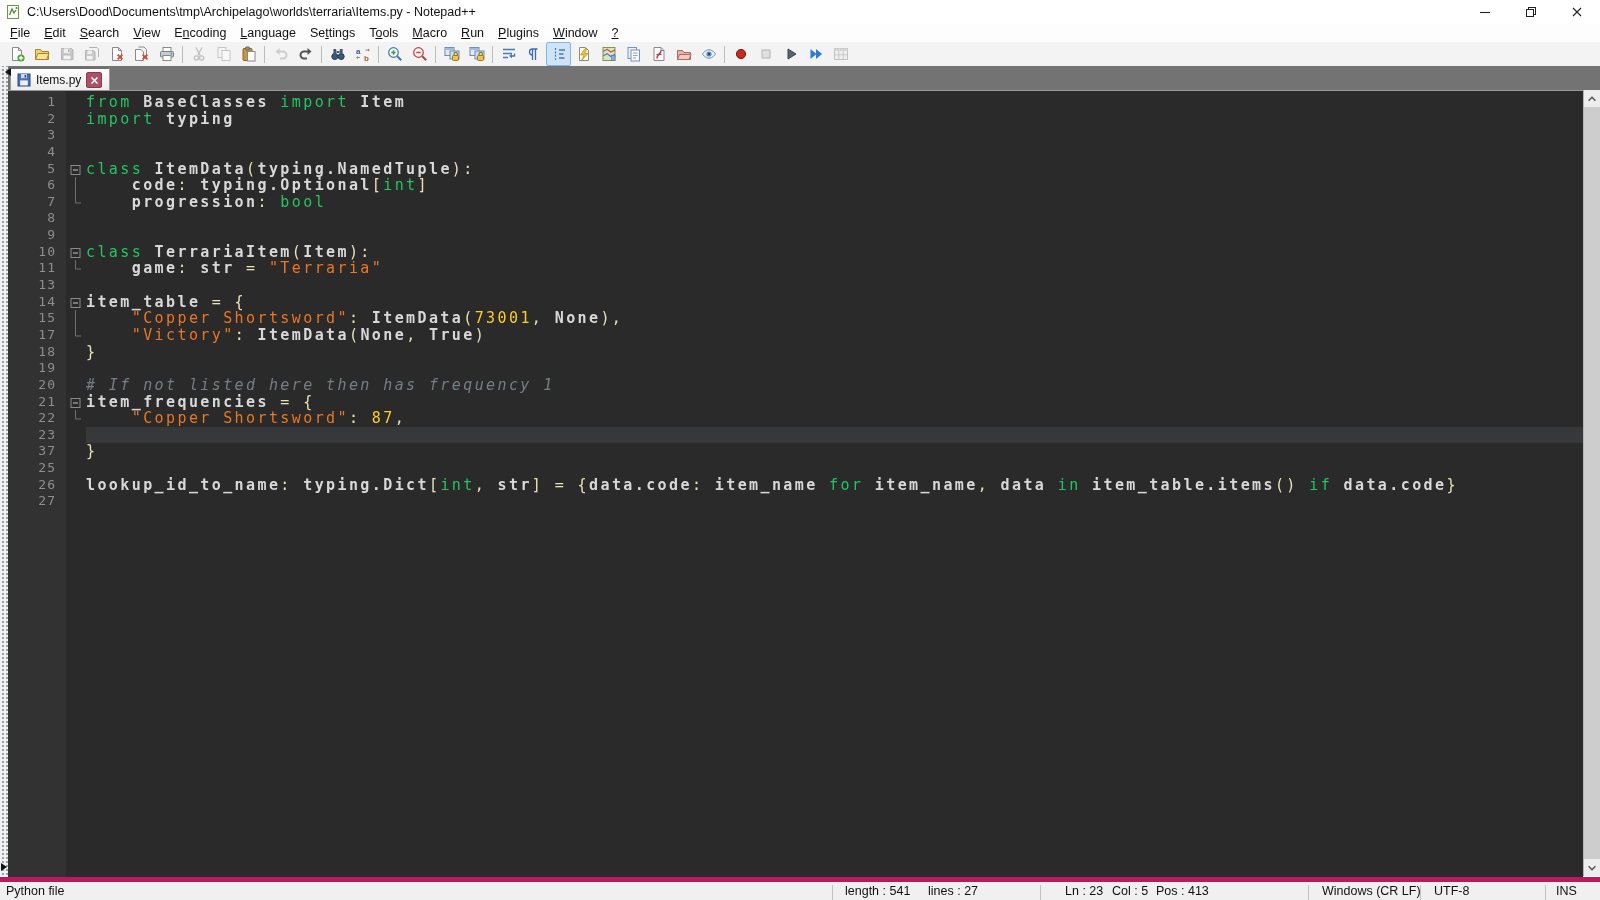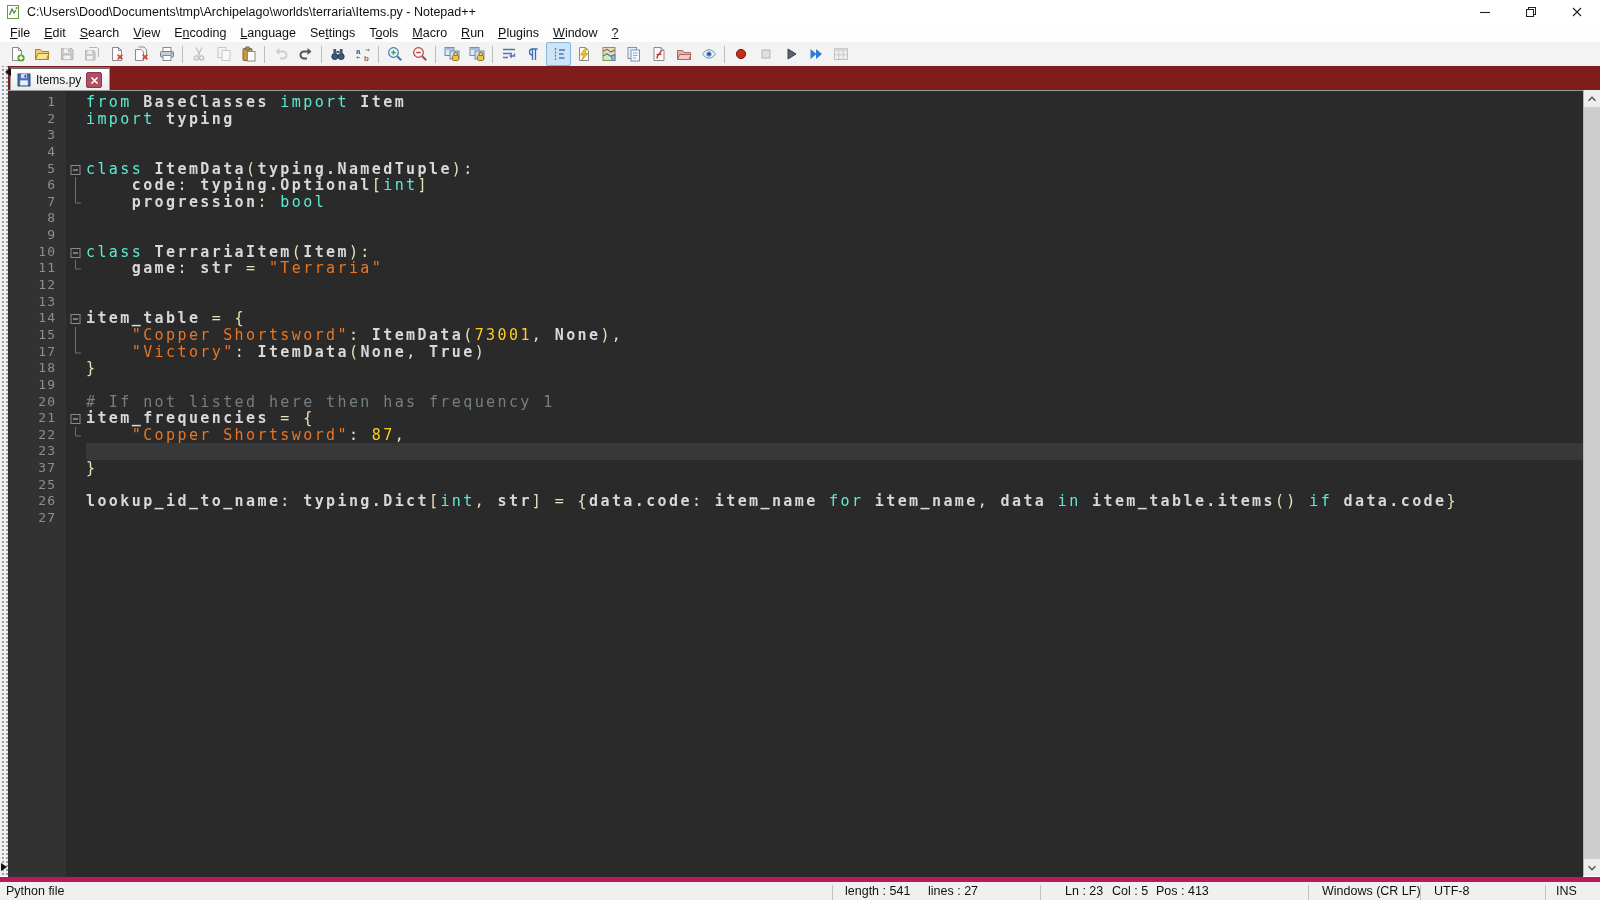--- a/index.html
+++ b/index.html
@@ -15,21 +15,21 @@
   #menubar{left:0;top:24px;width:1600px;height:18px;background:#fdfdfd;display:flex;align-items:center;padding-left:3px;}
   .menu-item{font-size:12.5px;color:#111;padding:1px 7px;white-space:nowrap;}
   
   #toolbar{left:0;top:42px;width:1600px;height:24px;background:#f3f3f3;border-bottom:1px solid #e2e2e2;
     display:flex;align-items:center;padding-left:4px;}
   .tb-btn{width:23px;height:22px;display:flex;align-items:center;justify-content:center;border:1px solid transparent;border-radius:2px;flex:none;}
   .tb-btn.disabled{filter:grayscale(1) opacity(.5);}
   .tb-btn.active{background:#cfe3f6;border-color:#84b6e0;}
   .tb-sep{width:0;height:17px;border-left:1px solid #bcbcbc;margin:0 3px;flex:none;}
   
-  #tabbar{left:0;top:66px;width:1600px;height:24px;background:#7f1d1d;border-bottom:1px solid #bdbdbd;}
+  #tabbar{left:0;top:66px;width:1600px;height:24px;background:#737373;border-bottom:1px solid #bdbdbd;}
   #tab1{position:absolute;left:10px;top:1px;height:22px;display:flex;align-items:center;gap:5px;
     padding:0 7px 0 6px;background:linear-gradient(#fefefe,#ebebeb);
     border:1px solid #9a9a9a;border-top:2px solid #6f6f6f;border-bottom:none;font-size:12px;color:#111;}
   #tab-close{width:14px;height:14px;background:#ad5064;border:1px solid #8a3a4e;border-radius:2px;
     display:flex;align-items:center;justify-content:center;}
   
   #dockstrip{left:0;top:66px;width:8px;height:810px;background:#eef0f2;
     background-image:radial-gradient(circle,#9aa0a6 0.9px,transparent 1.1px);background-size:4px 4px;background-position:1px 14px;}
   .tri-left{width:0;height:0;border:4px solid transparent;border-right:6px solid #111;}
   .tri-right{width:0;height:0;border:4px solid transparent;border-left:6px solid #111;}
@@ -39,22 +39,22 @@
   #editor{left:8px;top:90px;width:1575px;height:786px;background:#2a2a2a;border-top:1px solid #989898;overflow:hidden;}
   #nummargin{position:absolute;left:0;top:0;width:58px;height:100%;background:#323232;}
   #rows{position:absolute;left:0;top:3px;width:100%;}
   .row{display:flex;height:16.65px;line-height:16.65px;white-space:pre;}
   .ln{width:58px;flex:none;box-sizing:border-box;padding-right:10px;text-align:right;color:#8e8e8e;
     font-family:"DejaVu Sans Mono",monospace;font-size:13px;letter-spacing:1px;}
   .fold{width:20px;flex:none;position:relative;}
   .fold svg{position:absolute;left:0;top:0;}
   .codeline{flex:1;font-family:"DejaVu Sans Mono",monospace;font-size:15px;letter-spacing:2.4px;color:#d8d8d8;}
   .row.current .codeline{background:#373839;}
-  .tk-kw{color:#5eead4;} .tk-st{color:#ec7621;} .tk-nu{color:#ffcd22;}
-  .tk-op{color:#e8e2b7;} .tk-co{color:#747f84;} .tk-pl{color:#d8d8d8;font-weight:bold;}
+  .tk-kw{color:#22c55e;} .tk-st{color:#ec7621;} .tk-nu{color:#ffcd22;}
+  .tk-op{color:#e8e2b7;} .tk-co{color:#747f84;font-style:italic;} .tk-pl{color:#d8d8d8;font-weight:bold;}
   
   #vscroll{left:1583px;top:90px;width:17px;height:786px;background:#e9e9e9;border-left:1px solid #b5b5b5;box-sizing:border-box;}
   .sb-btn{position:absolute;left:0;width:16px;height:17px;background:#ededed;display:flex;align-items:center;justify-content:center;}
   #sb-up{top:0;} #sb-down{bottom:0;}
   #sb-thumb{position:absolute;left:0;top:17px;width:16px;height:752px;background:#cdcdcd;}
   
   #statusbar{left:0;top:877px;width:1600px;height:23px;background:#f0f0f0;border-top:5px solid #be185d;box-sizing:border-box;}
   .sb-text{position:absolute;top:0;bottom:0;display:flex;align-items:center;font-size:12.5px;color:#111;white-space:nowrap;}
   .sb-sep{position:absolute;top:3px;width:0;height:16px;border-left:1px solid #c2c2c2;}
 </style>
@@ -375,21 +375,20 @@
           </svg></span><span class="codeline"><span class="tk-pl">    progression</span><span class="tk-op">:</span><span class="tk-pl"> </span><span class="tk-kw">bool</span></span></div>
       <div class="row"><span class="ln">8</span><span class="fold"></span><span class="codeline"></span></div>
       <div class="row"><span class="ln">9</span><span class="fold"></span><span class="codeline"></span></div>
       <div class="row"><span class="ln">10</span><span class="fold"><svg width="20" height="17" viewBox="0 0 20 17">
             <rect x="5" y="4.5" width="9" height="9" fill="#2a2a2a" stroke="#8a8a8a"></rect>
             <line x1="7" y1="9" x2="12" y2="9" stroke="#c8c8c8"></line>
           </svg></span><span class="codeline"><span class="tk-kw">class</span><span class="tk-pl"> TerrariaItem</span><span class="tk-op">(</span><span class="tk-pl">Item</span><span class="tk-op">):</span></span></div>
       <div class="row"><span class="ln">11</span><span class="fold"><svg width="20" height="17" viewBox="0 0 20 17">
             <path d="M9.5 0 V9 H15" fill="none" stroke="#6f6f6f"></path>
           </svg></span><span class="codeline"><span class="tk-pl">    game</span><span class="tk-op">:</span><span class="tk-pl"> str </span><span class="tk-op">=</span><span class="tk-pl"> </span><span class="tk-st">"Terraria"</span></span></div>
-      <div class="row"><span class="ln">12</span><span class="fold"></span><span class="codeline"></span></div>
       <div class="row"><span class="ln">13</span><span class="fold"></span><span class="codeline"></span></div>
       <div class="row"><span class="ln">14</span><span class="fold"><svg width="20" height="17" viewBox="0 0 20 17">
             <rect x="5" y="4.5" width="9" height="9" fill="#2a2a2a" stroke="#8a8a8a"></rect>
             <line x1="7" y1="9" x2="12" y2="9" stroke="#c8c8c8"></line>
           </svg></span><span class="codeline"><span class="tk-pl">item_table </span><span class="tk-op">= {</span></span></div>
       <div class="row"><span class="ln">15</span><span class="fold"><svg width="20" height="17" viewBox="0 0 20 17">
             <line x1="9.5" y1="0" x2="9.5" y2="17" stroke="#6f6f6f"></line>
           </svg></span><span class="codeline"><span class="tk-pl">    </span><span class="tk-st">"Copper Shortsword"</span><span class="tk-op">:</span><span class="tk-pl"> ItemData</span><span class="tk-op">(</span><span class="tk-nu">73001</span><span class="tk-op">,</span><span class="tk-pl"> None</span><span class="tk-op">),</span></span></div>
       <div class="row"><span class="ln">17</span><span class="fold"><svg width="20" height="17" viewBox="0 0 20 17">
             <path d="M9.5 0 V9 H15" fill="none" stroke="#6f6f6f"></path>

